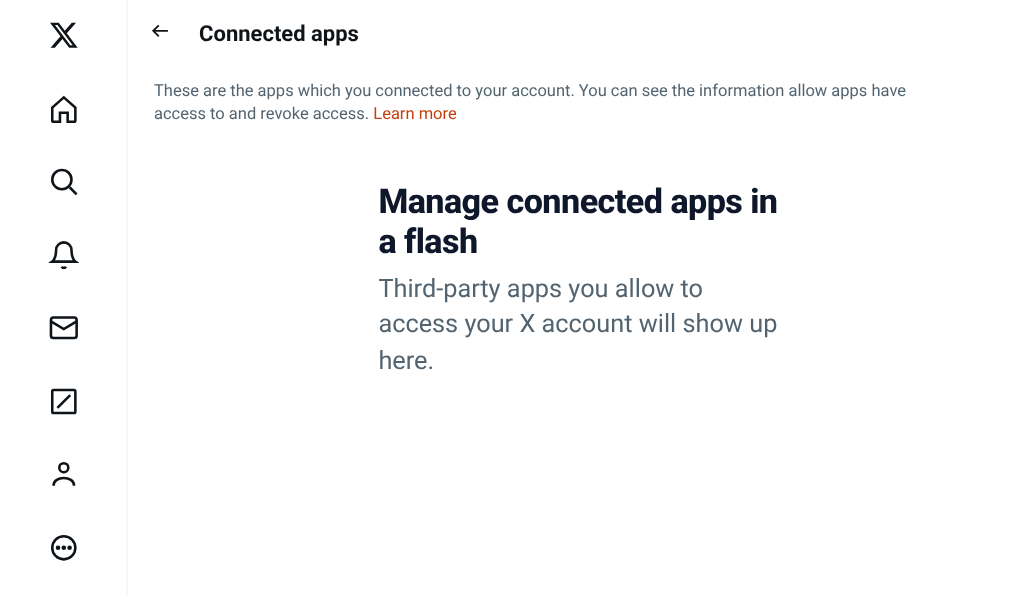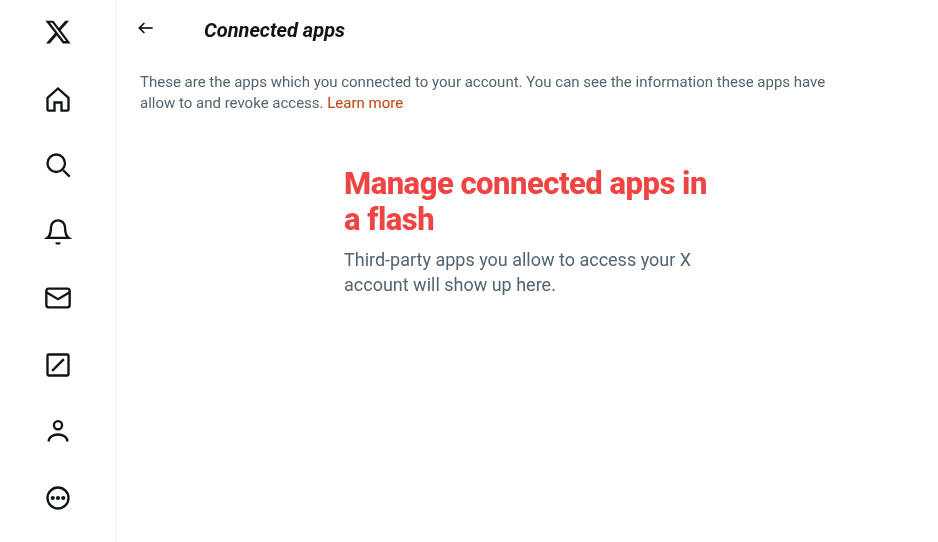--- a/index.html
+++ b/index.html
@@ -40,22 +40,21 @@
       height: 28px;
     }
     .main {
       flex: 1;
       padding: 0;
     }
     .header {
       display: flex;
       align-items: center;
       padding: 12px 16px 12px 8px;
-      gap: 40px;
-      font-style: italic;
+      gap: 17px;
     }
     .back-button {
       width: 36px;
       height: 36px;
       display: flex;
       align-items: center;
       justify-content: center;
       border-radius: 50%;
       cursor: pointer;
       margin-left: 4px;
@@ -83,26 +82,26 @@
     }
     .empty-state {
       margin: 40px auto 0;
       max-width: 430px;
       padding: 0 32px;
     }
     .empty-title {
       font-size: 31px;
       font-weight: 800;
       line-height: 1.15;
-      color: #ef4444;
+      color: #0f172a;
       margin-bottom: 10px;
       letter-spacing: -0.5px;
     }
     .empty-subtitle {
-      font-size: 18px;
+      font-size: 23px;
       line-height: 1.4;
       color: #536471;
     }
   </style>
 </head>
 <body>
 
 <nav class="sidebar">
   <div class="sidebar-item">
     <span>
@@ -177,20 +176,20 @@
         <svg viewBox="0 0 24 24" fill="none" stroke="#0f1419" stroke-width="2">
             <line x1="20" y1="12" x2="4" y2="12"></line>
             <polyline points="10 18 4 12 10 6"></polyline>
           </svg>
       </span>
     </div>
     <h1 class="page-title">Connected apps</h1>
   </div>
 
   <div class="description-block">
-    <span>These are the apps which you connected to your account. You can see the information these apps have allow to and revoke access. </span><a>Learn more</a>
+    <span>These are the apps which you connected to your account. You can see the information allow apps have access to and revoke access. </span><a>Learn more</a>
   </div>
 
   <div class="empty-state">
     <h2 class="empty-title">Manage connected apps in a flash</h2>
     <p class="empty-subtitle">Third-party apps you allow to access your X account will show up here.</p>
   </div>
 </main>
 
 </body></html>

